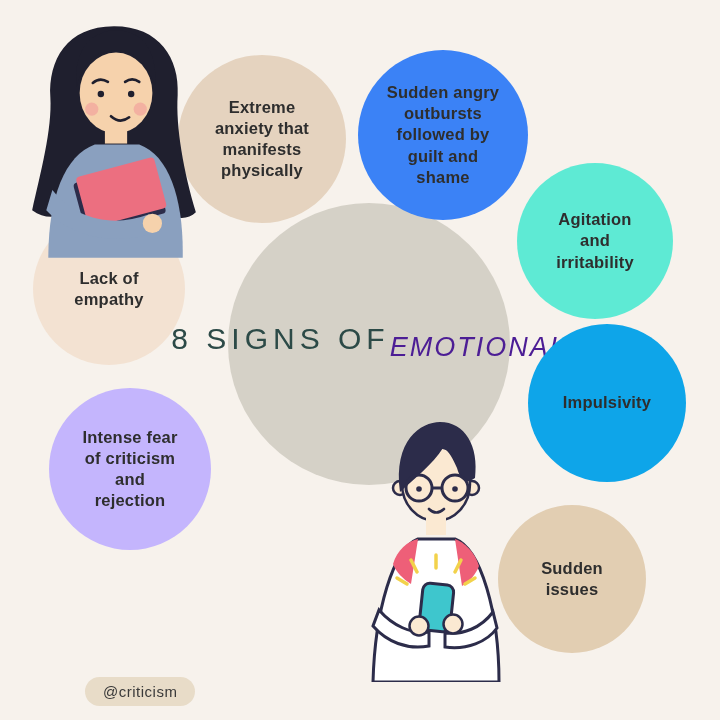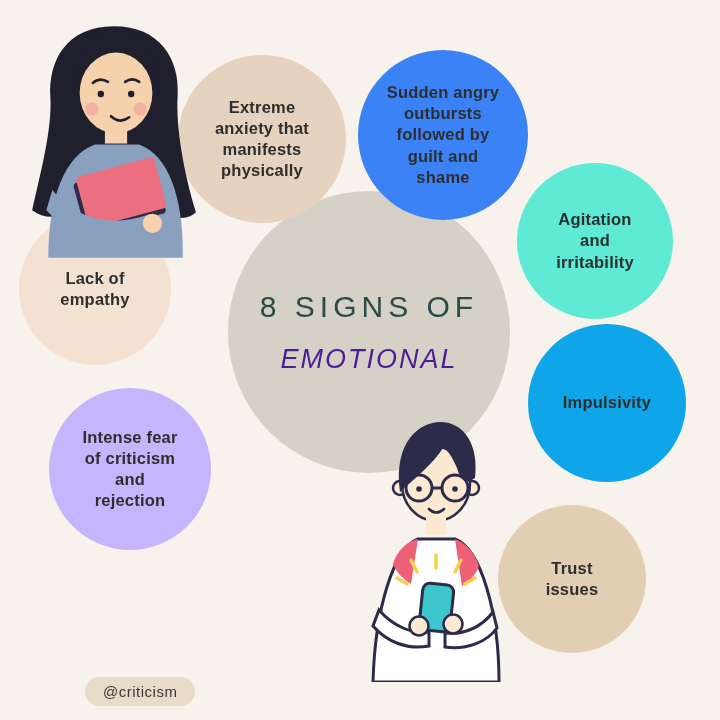--- a/index.html
+++ b/index.html
@@ -16,24 +16,24 @@
     font-size:16.5px; line-height:1.28; white-space:pre-line;
     letter-spacing:0.2px; z-index:1;
   }
   .b1 { left:178px; top:55px;  width:168px; height:168px; background:#e5d3bf; }
   .b2 { left:358px; top:50px;  width:170px; height:170px; background:#3b82f6; }
   .b3 { left:517px; top:163px; width:156px; height:156px; background:#5eead4; }
   .b4 { left:528px; top:324px; width:158px; height:158px; background:#0ea5e9; }
   .b5 { left:498px; top:505px; width:148px; height:148px; background:#e2ceb2; }
   .b6 { left:176px; top:487px; width:178px; height:178px; background:#d7cfc7; }
   .b7 { left:49px;  top:388px; width:162px; height:162px; background:#c4b5fd; }
-  .b8 { left:19px;  top:213px; width:152px; height:152px; background:#f3e2d2; }
+  .b8 { left:33px;  top:213px; width:152px; height:152px; background:#f3e2d2; }
   .center {
-    left:228px; top:191px; width:282px; height:282px;
-    background:#d5d1c7; flex-direction:column; z-index:0;
+    left:228px; top:203px; width:282px; height:282px;
+    background:#d5d1c7; z-index:0;
   }
   .center .l1 {
     font-size:30px; letter-spacing:5px; font-weight:500;
     color:#2c4a47; margin-bottom:10px; white-space:nowrap;
   }
   .center .l2, .center .l3 {
     font-size:27px; font-style:italic; letter-spacing:2px;
     font-weight:500; color:#4c1d95; margin-top:6px; white-space:nowrap;
   }
   .illus { position:absolute; z-index:2; }
@@ -80,21 +80,21 @@
 physically</div>
   <div class="bubble b2">Sudden angry
 outbursts
 followed by
 guilt and
 shame</div>
   <div class="bubble b3">Agitation
 and
 irritability</div>
   <div class="bubble b4">Impulsivity</div>
-  <div class="bubble b5">Trust
+  <div class="bubble b5">Sudden
 issues</div>
   <div class="bubble b7">Intense fear
 of criticism
 and
 rejection</div>
   <div class="bubble b8">Lack of
 empathy</div>
 
   <div class="bubble center">
     <div class="l1">8 SIGNS OF</div>

